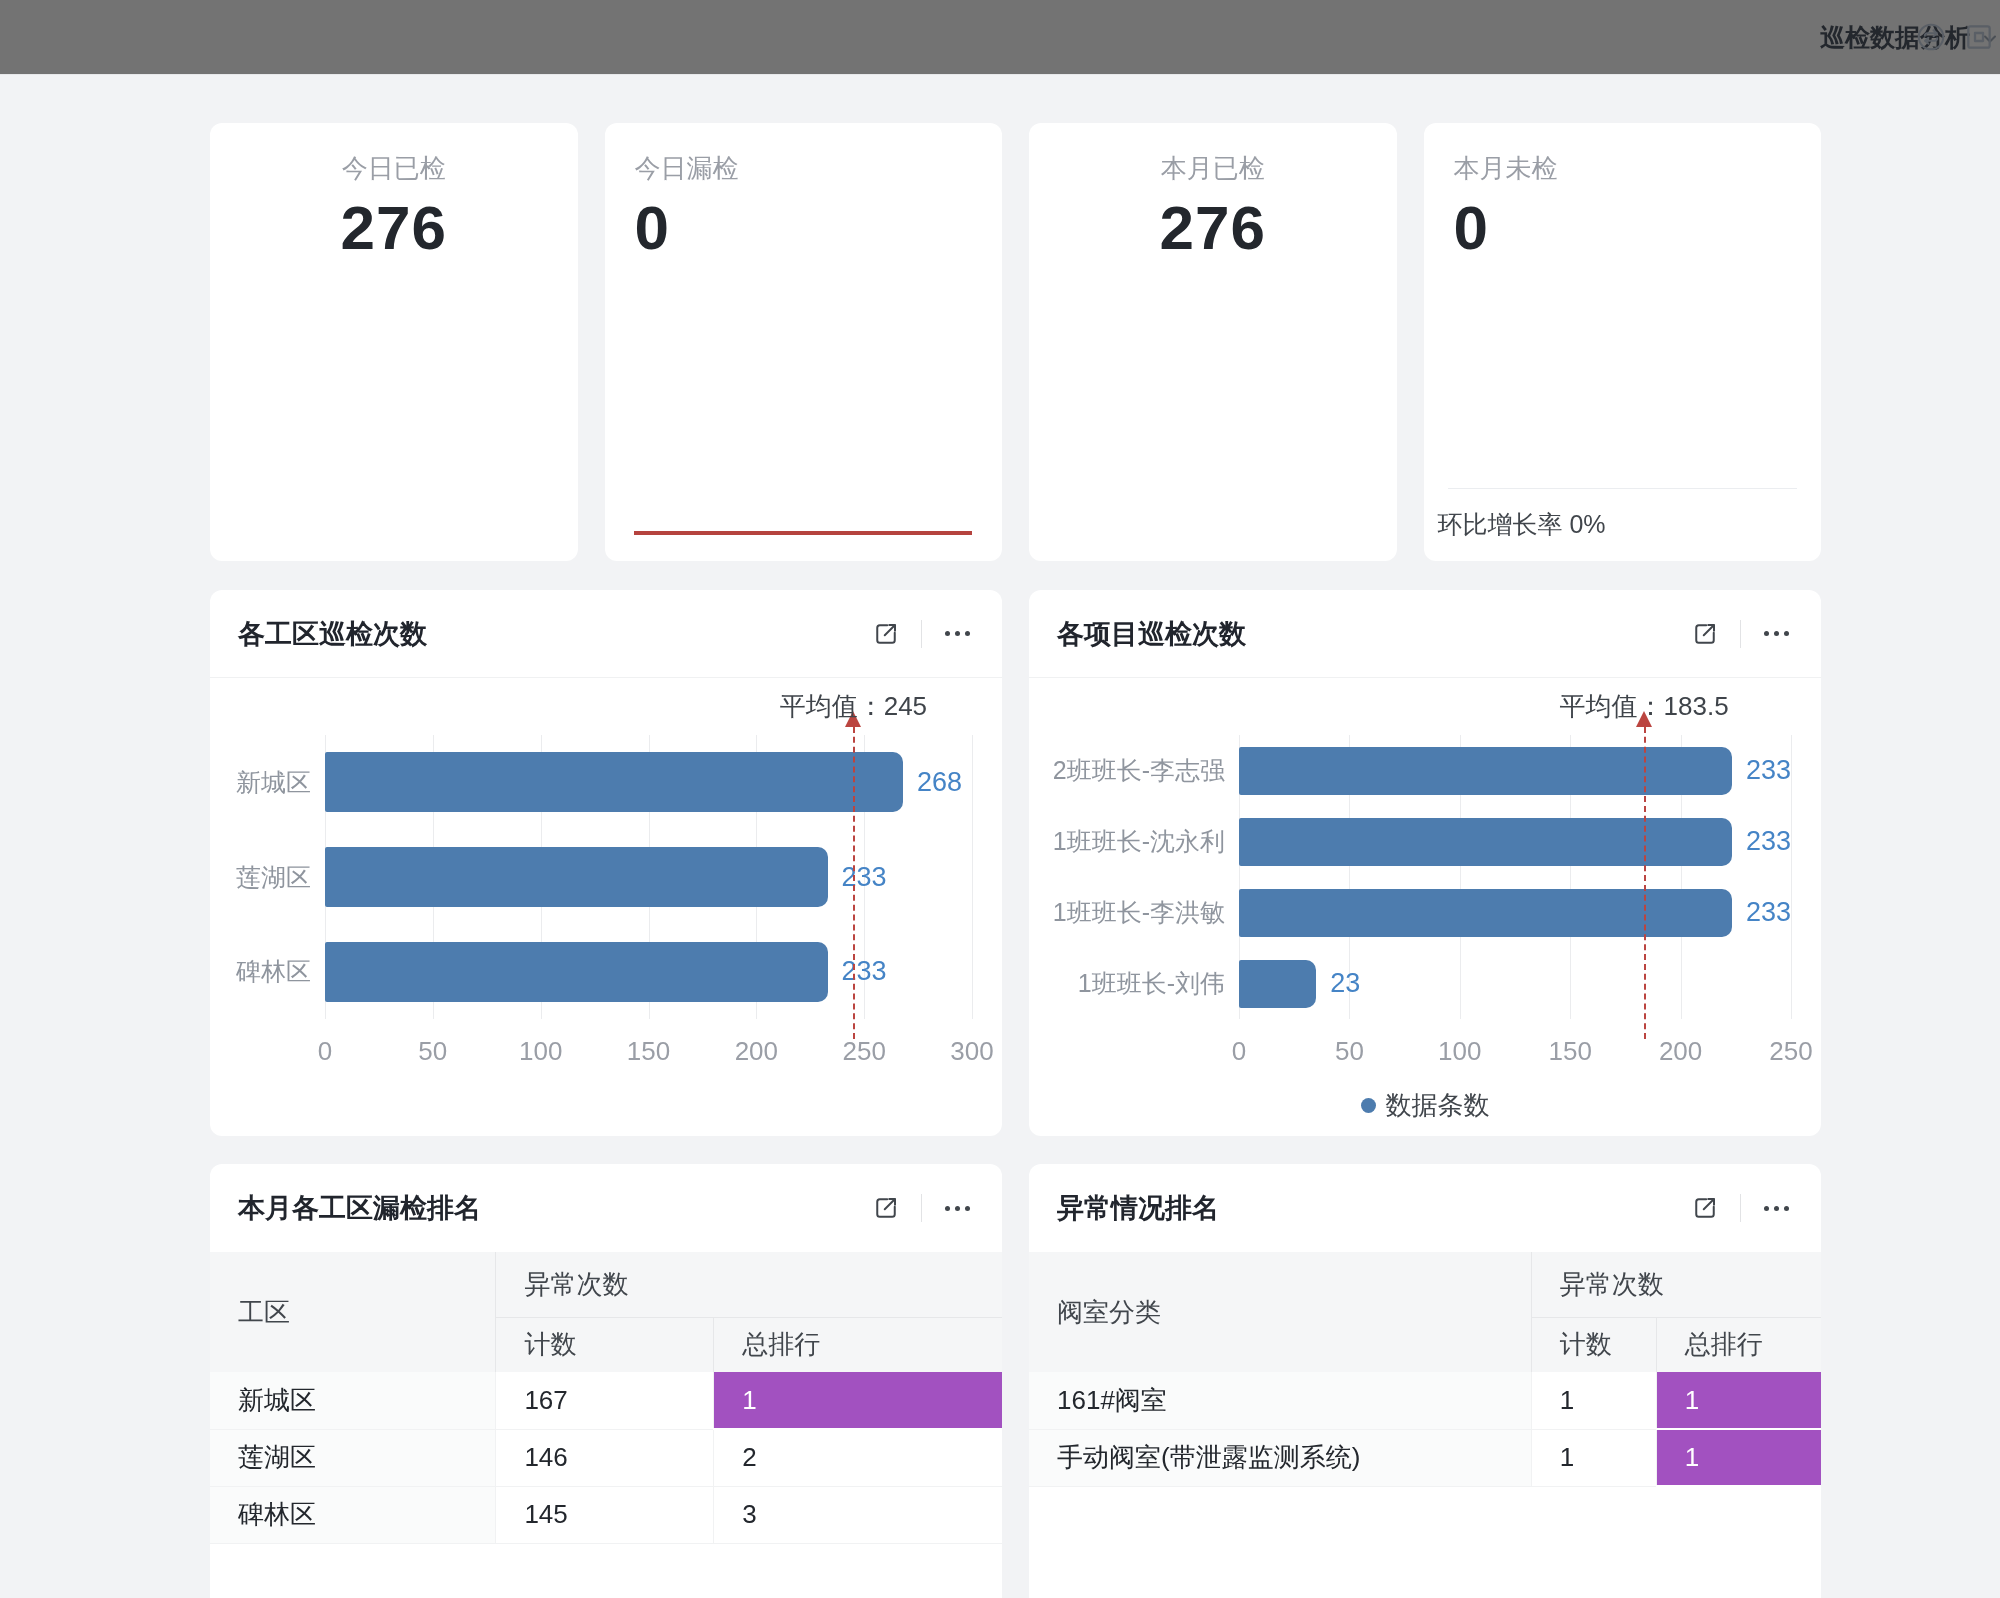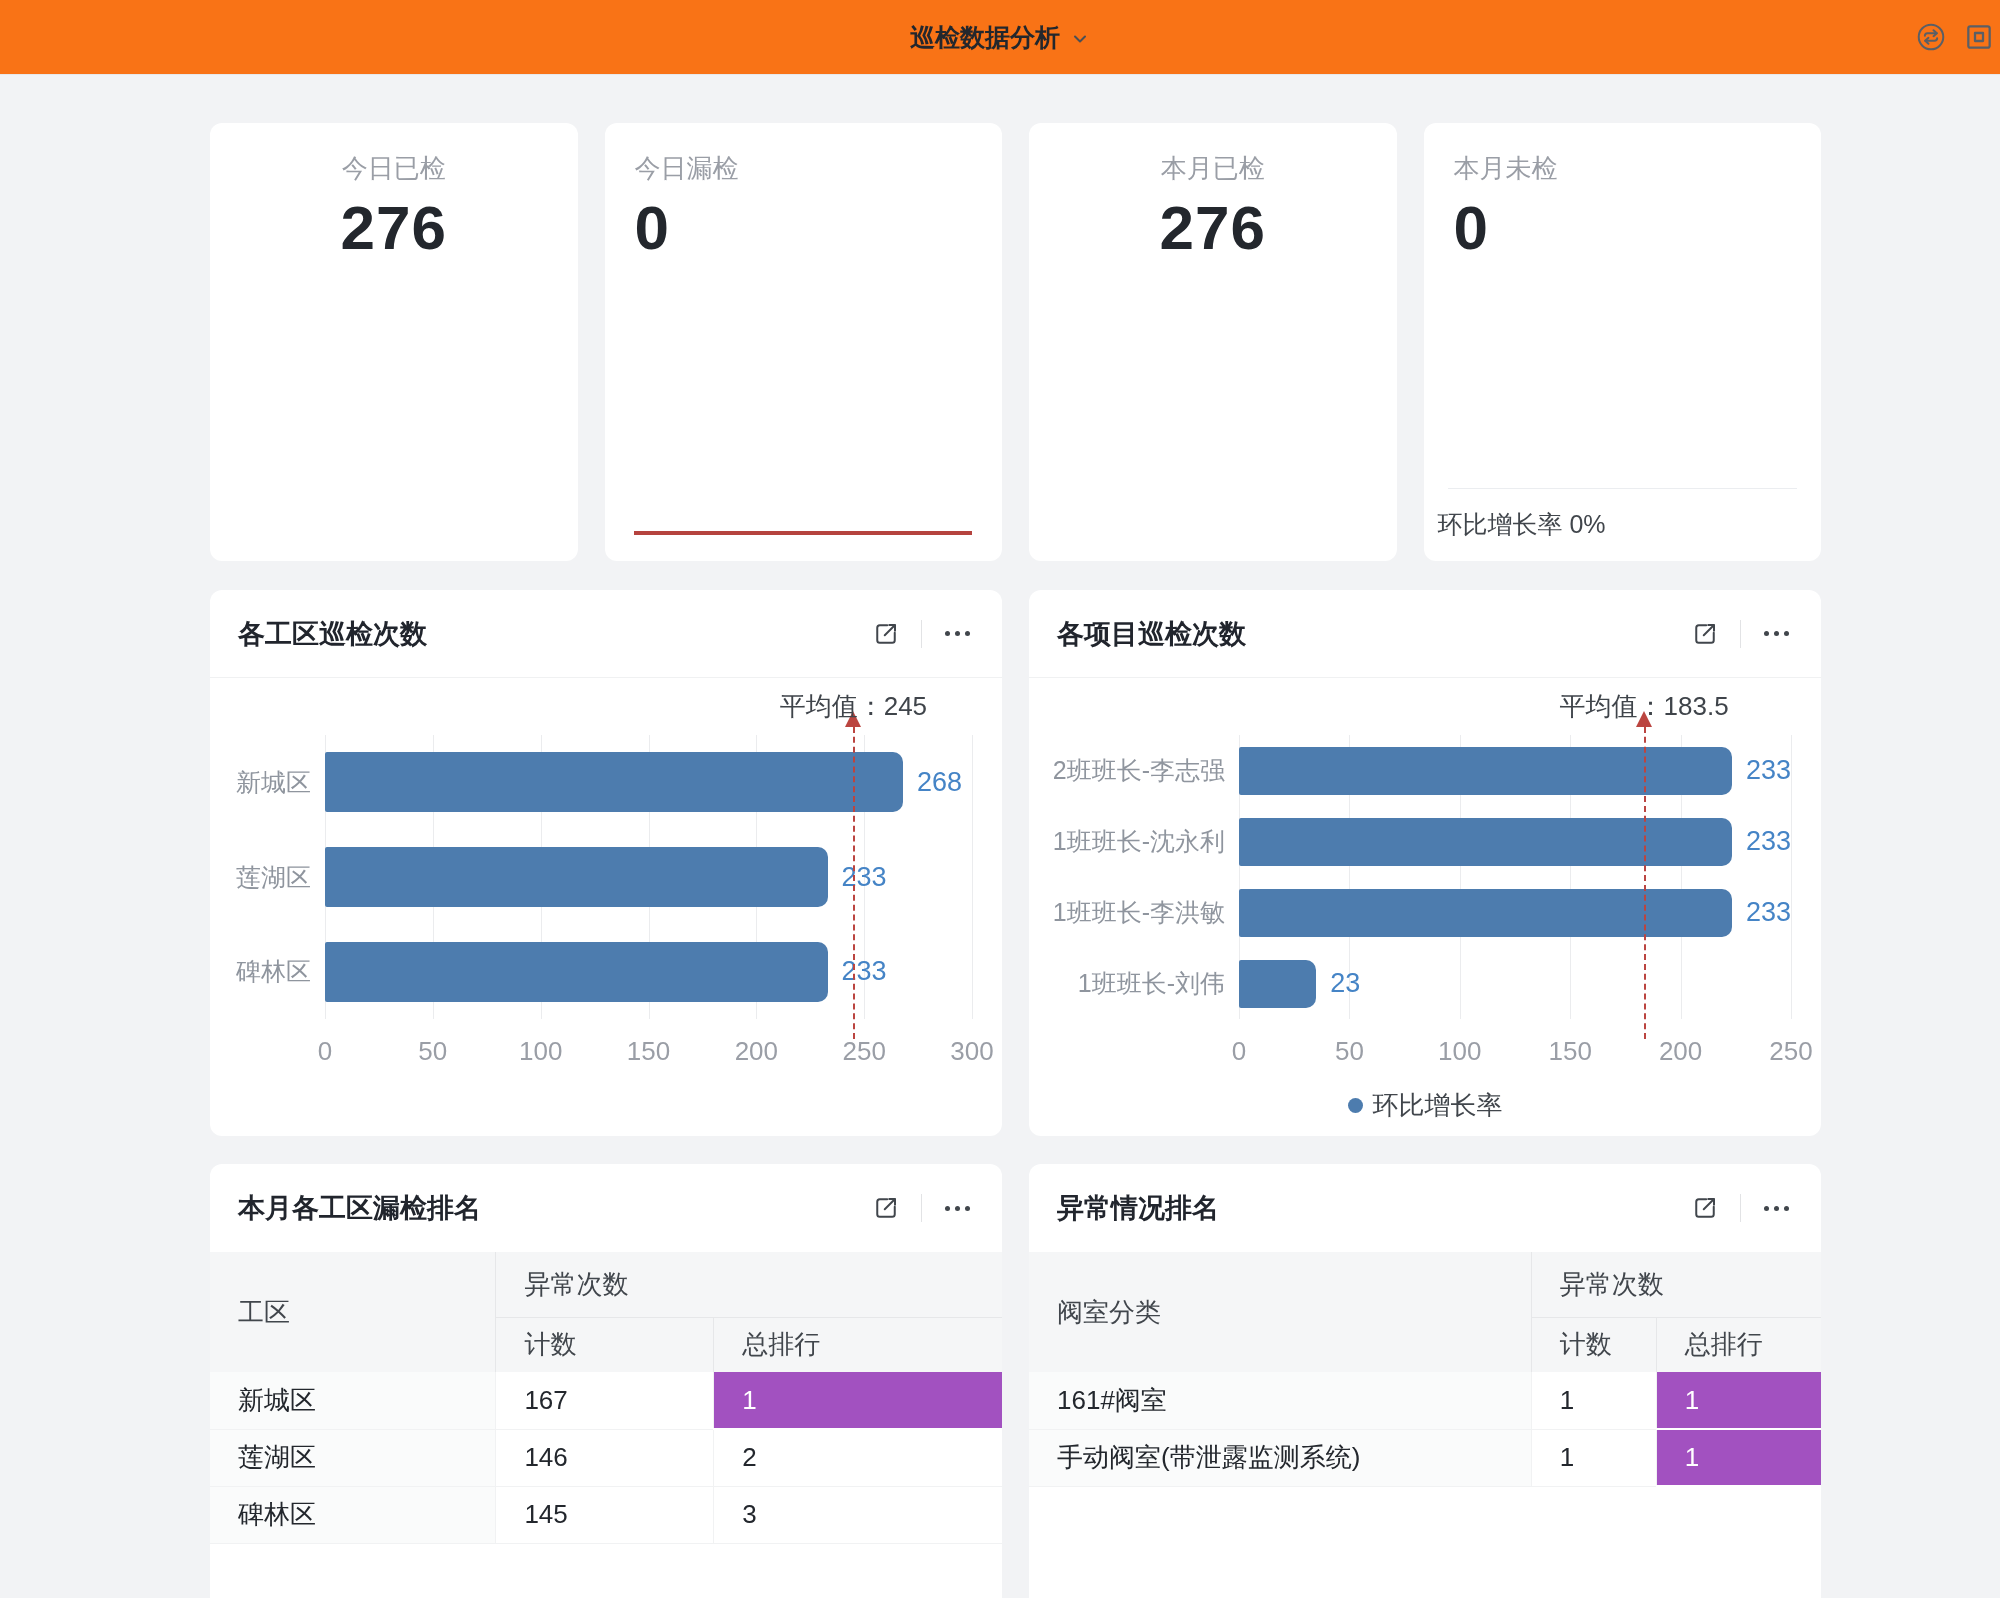--- a/index.html
+++ b/index.html
@@ -1,21 +1,21 @@
 <!DOCTYPE html>
 <html><head>
 <meta charset="utf-8">
 <style>
   * { margin:0; padding:0; box-sizing:border-box; }
   html,body { width:2000px; height:1598px; overflow:hidden; }
   body { font-family:"Liberation Sans","DejaVu Sans",sans-serif; background:#f2f3f5; color:#23272d; }
 
   
-  .topbar { position:relative; height:75px; background:#f97316; border-bottom:1px solid #e7e8ea;
-            display:flex; align-items:center; justify-content:center; }
+  .topbar { position:relative; height:75px; background:#737373; border-bottom:1px solid #e7e8ea;
+            display:flex; align-items:center; justify-content:flex-end; }
   .title-wrap { display:flex; align-items:center; gap:10px; cursor:pointer; }
   .page-title { font-size:25px; font-weight:700; color:#23272d; }
   .chev { margin-top:4px; }
   .topbar-icons { position:absolute; right:4px; top:50%; transform:translateY(-50%);
                   display:flex; align-items:center; gap:14px; }
   .tb-icon { width:34px; height:34px; display:inline-flex; align-items:center; justify-content:center; cursor:pointer; }
 
   
   .content { padding:48px 179px 0 210px; }
   .row { display:flex; gap:27px; }
@@ -272,21 +272,21 @@
         <div class="ticks">
             <div class="tick" style="left: 0%;">0</div>
             <div class="tick" style="left: 20%;">50</div>
             <div class="tick" style="left: 40%;">100</div>
             <div class="tick" style="left: 60%;">150</div>
             <div class="tick" style="left: 80%;">200</div>
             <div class="tick" style="left: 100%;">250</div>
           </div>
         <div class="legend">
           <span class="legend-dot" style="background: rgb(77, 124, 174);"></span>
-          <span class="legend-label">环比增长率</span>
+          <span class="legend-label">数据条数</span>
         </div>
       </div>
     </div>
   </div>
 
   <div class="row tables-row">
 
     <div class="card panel table-panel">
       <div class="panel-header">
         <div class="panel-title">本月各工区漏检排名</div>

